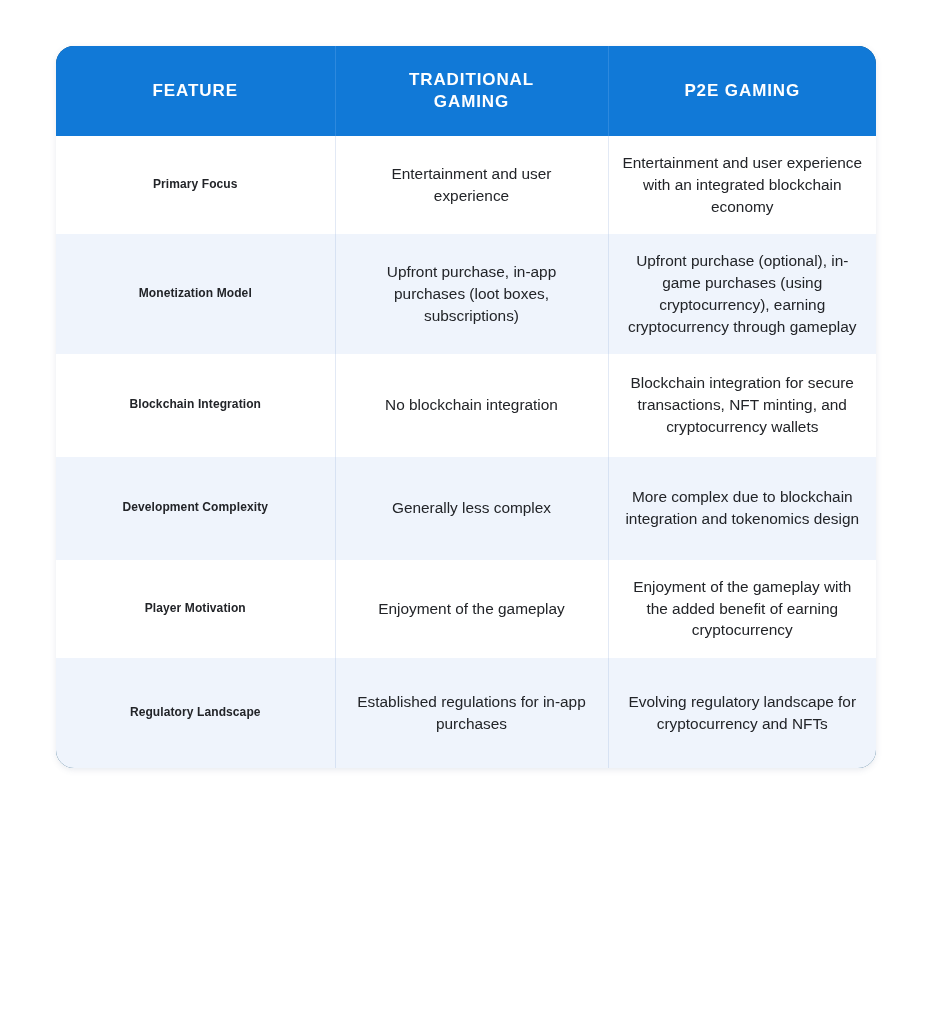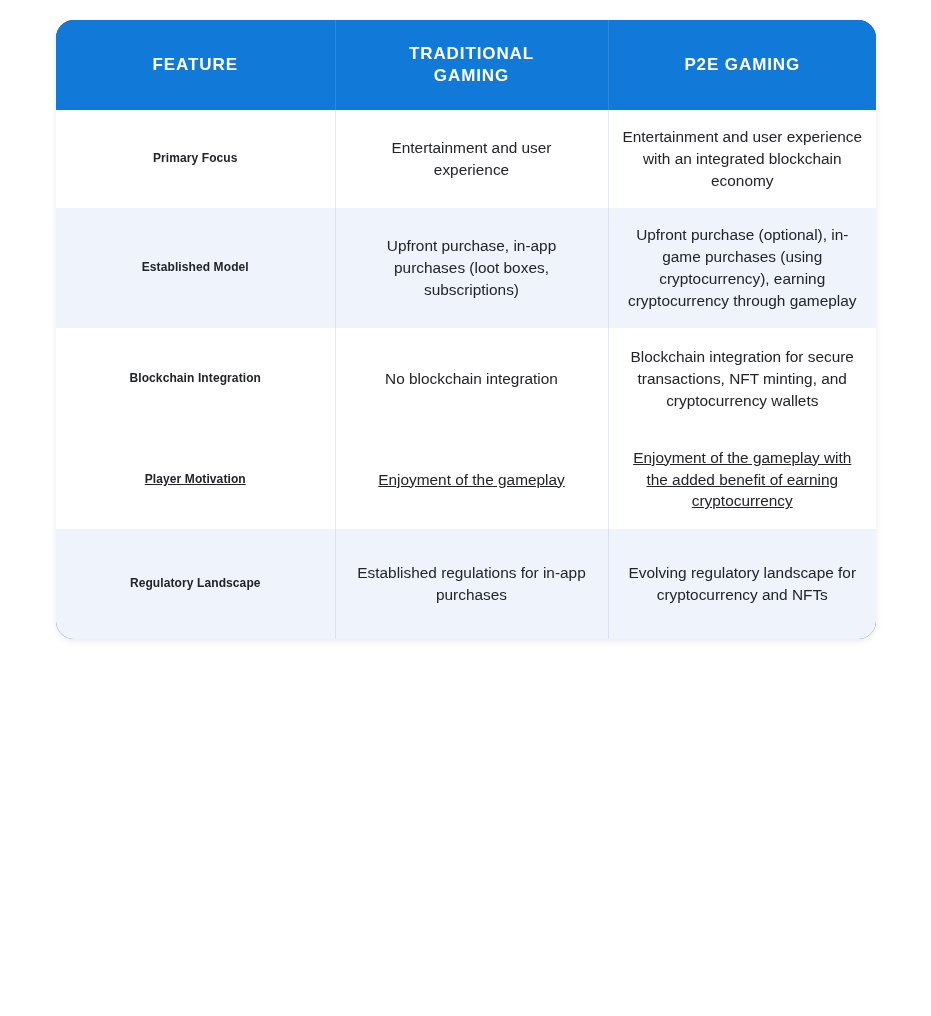--- a/index.html
+++ b/index.html
@@ -16,21 +16,21 @@
     position: relative;
     width: 931px;
     height: 1016px;
     background: #ffffff;
   }
 
   
   .table-wrap {
     position: absolute;
     left: 56px;
-    top: 20px;
+    top: 46px;
     width: 820px;
     border-radius: 18px;
     overflow: hidden;
     box-shadow: 0 2px 6px rgba(80, 95, 130, 0.13);
     background: #0c4a6e;
   }
 
   .ctable {
     width: 100%;
     border-collapse: collapse;
@@ -89,21 +89,21 @@
 
   .cell-body.p2e { padding-left: 12px; padding-right: 12px; }
 
   
   .r0 td { height: 98px; }
   .r1 td { height: 112px; }
   .r2 td { height: 103px; }
   .r3 td { height: 103px; }
   .r4 td { height: 103px; }
   .r5 td { height: 103px; }
-  .r6 td { height: 98px; text-decoration: underline; }
+  .r6 td { height: 98px; }
   .r7 td { height: 110px; }
 </style>
 </head>
 <body>
 
 <div id="page">
 
   <div class="table-wrap">
     <table class="ctable">
 
@@ -123,33 +123,38 @@
 
       <tbody>
 
         <tr class="r0">
           <td class="cell-feature">Primary Focus</td>
           <td class="cell-body">Entertainment and user experience</td>
           <td class="cell-body p2e">Entertainment and user experience with an integrated blockchain economy</td>
         </tr>
 
         <tr class="r1 alt">
-          <td class="cell-feature">Established Model</td>
+          <td class="cell-feature">Monetization Model</td>
           <td class="cell-body">Upfront purchase, in-app purchases (loot boxes, subscriptions)</td>
           <td class="cell-body p2e">Upfront purchase (optional), in-game purchases (using cryptocurrency), earning cryptocurrency through gameplay</td>
         </tr>
 
 
 
         <tr class="r4">
           <td class="cell-feature">Blockchain Integration</td>
           <td class="cell-body">No blockchain integration</td>
           <td class="cell-body p2e">Blockchain integration for secure transactions, NFT minting, and cryptocurrency wallets</td>
         </tr>
 
+        <tr class="r5 alt">
+          <td class="cell-feature">Development Complexity</td>
+          <td class="cell-body">Generally less complex</td>
+          <td class="cell-body p2e">More complex due to blockchain integration and tokenomics design</td>
+        </tr>
 
         <tr class="r6">
           <td class="cell-feature">Player Motivation</td>
           <td class="cell-body">Enjoyment of the gameplay</td>
           <td class="cell-body p2e">Enjoyment of the gameplay with the added benefit of earning cryptocurrency</td>
         </tr>
 
         <tr class="r7 alt">
           <td class="cell-feature">Regulatory Landscape</td>
           <td class="cell-body">Established regulations for in-app purchases</td>

